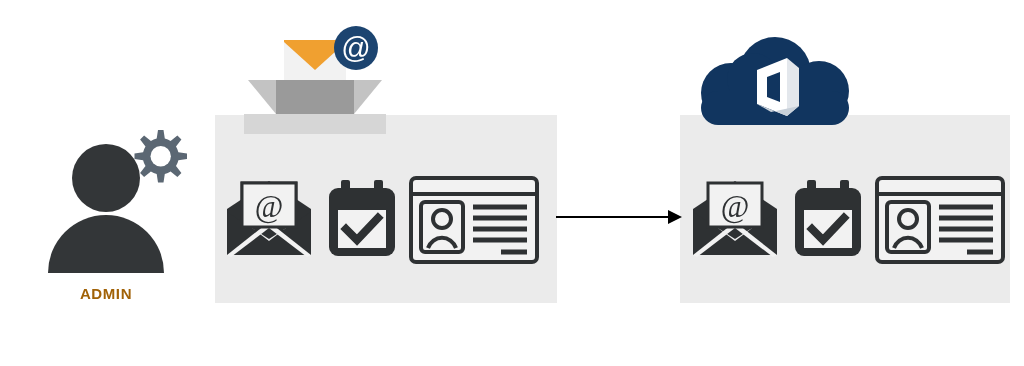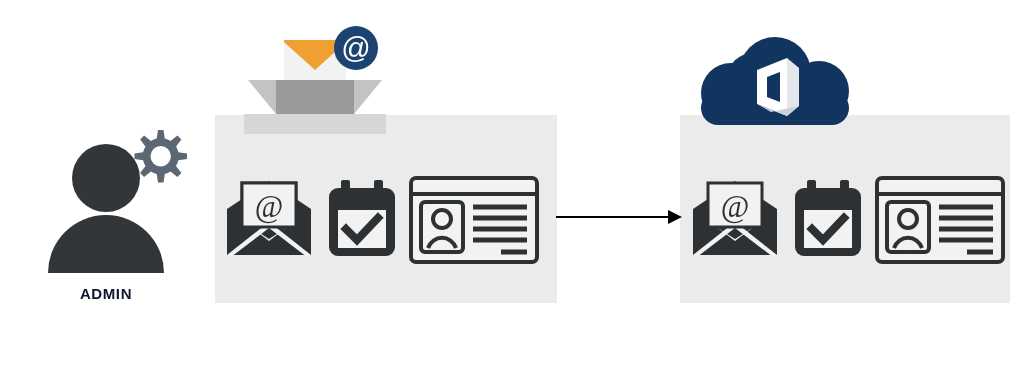--- a/index.html
+++ b/index.html
@@ -36,21 +36,21 @@
     left: 8px; top: 93px; width: 116px; height: 58px;
     background: #333638;
     border-radius: 58px 58px 0 0;
   }
   #gear-icon-wrap { left: 86px; top: 4px; width: 64px; height: 64px; }
   #admin-label {
     left: 0px; top: 163px; width: 132px;
     text-align: center;
     font-size: 15px;
     font-weight: bold;
-    color: #0f172a;
+    color: #a16207;
     letter-spacing: 0.6px;
     font-family: "Liberation Sans", sans-serif;
   }
 
   
   #tray-group { left: 240px; top: 22px; width: 150px; height: 105px; }
   .tray-back  { left: 36px;  top: 58px; width: 78px;  height: 34px;  background: #9a9a9a; }
   .tray-left  { left: 8px;   top: 58px; width: 0; height: 0;
                 border-left: 28px solid transparent;
                 border-top: 34px solid #c3c3c3; }

